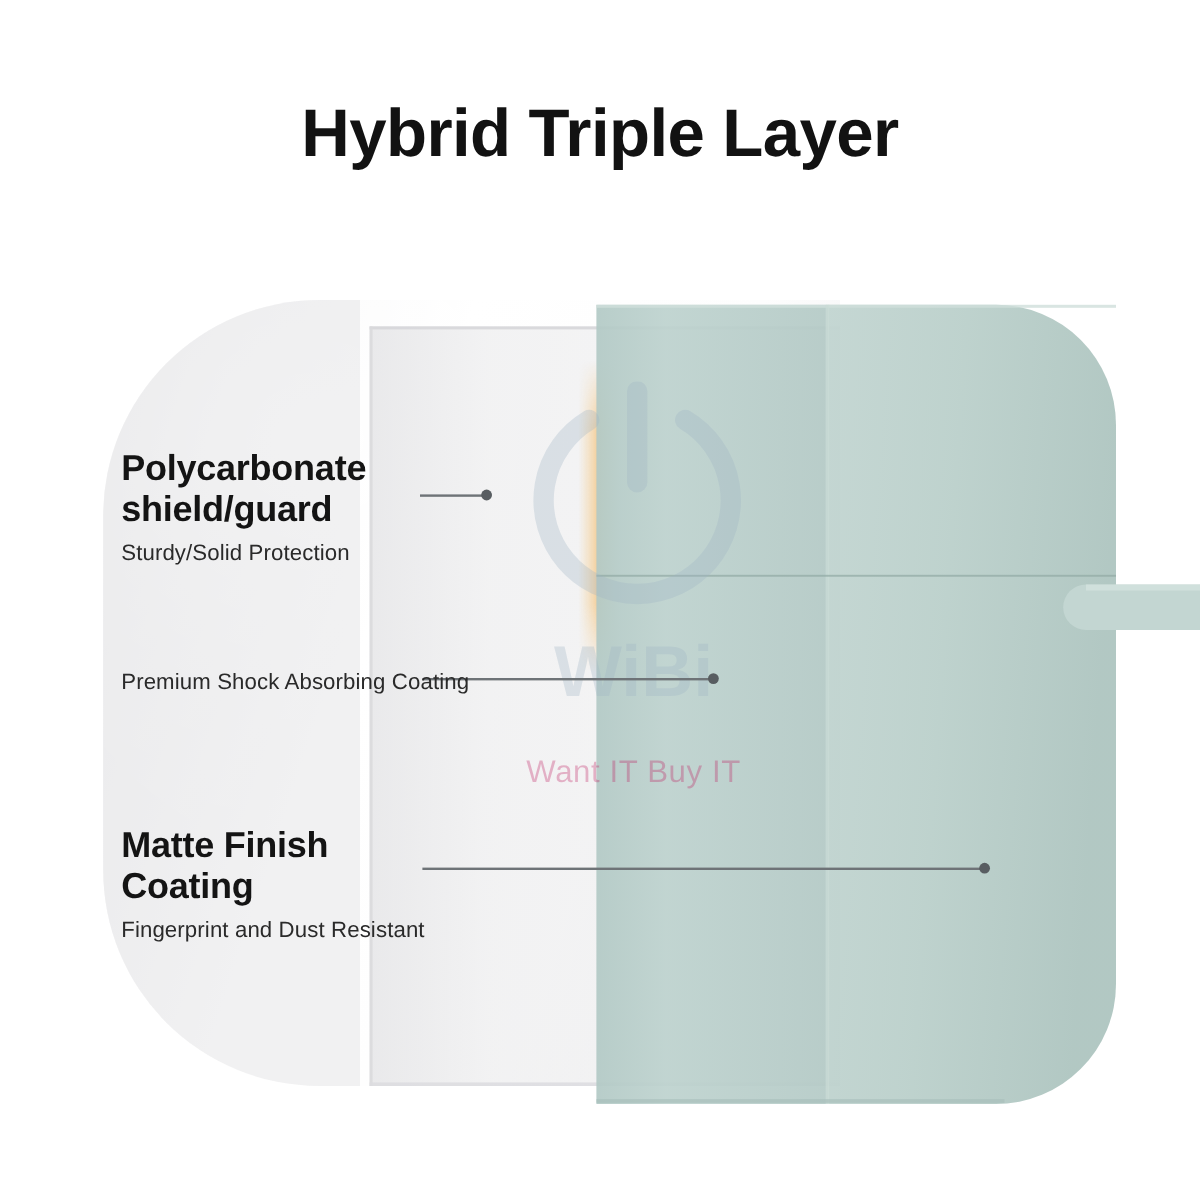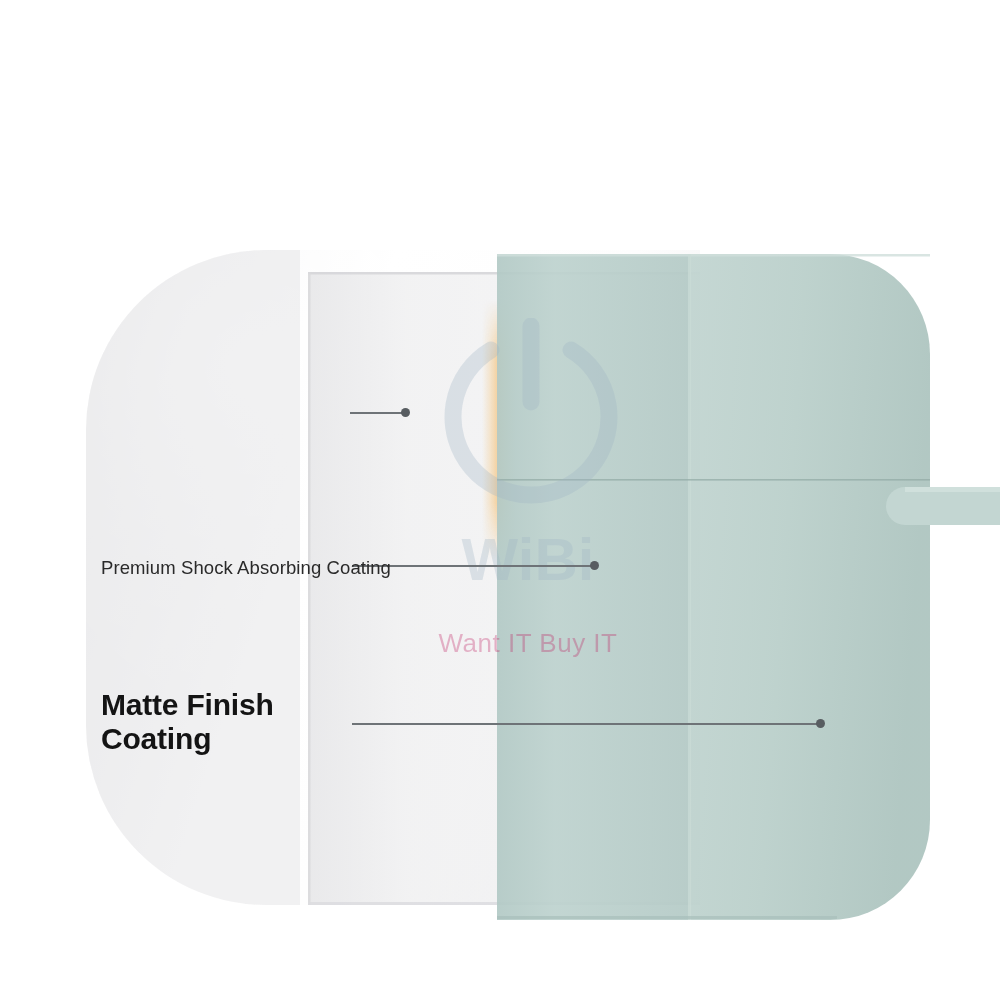--- a/index.html
+++ b/index.html
@@ -265,24 +265,31 @@
 
   <div class="leader" id="leader-1" style="left:350px; top:412px; width:55px;"></div>
   <div class="leader-dot" id="dot-1" style="left:401px; top:408px;"></div>
 
   <div class="leader" id="leader-2" style="left:352px; top:565px; width:242px;"></div>
   <div class="leader-dot" id="dot-2" style="left:590px; top:561px;"></div>
 
   <div class="leader" id="leader-3" style="left:352px; top:723px; width:468px;"></div>
   <div class="leader-dot" id="dot-3" style="left:816px; top:719px;"></div>
 
-
+  <div id="title">Hybrid Triple Layer</div>
+
+  <div class="callout" id="callout-1">
+    <div class="c-title">Polycarbonate
+shield/guard</div>
+    <div class="c-sub">Sturdy/Solid Protection</div>
+  </div>
 
   <div class="callout" id="callout-2">
     <div class="c-sub">Premium Shock Absorbing Coating</div>
   </div>
 
   <div class="callout" id="callout-3">
     <div class="c-title">Matte Finish
 Coating</div>
+    <div class="c-sub">Fingerprint and Dust Resistant</div>
   </div>
 
 </div>
 
 </body></html>

